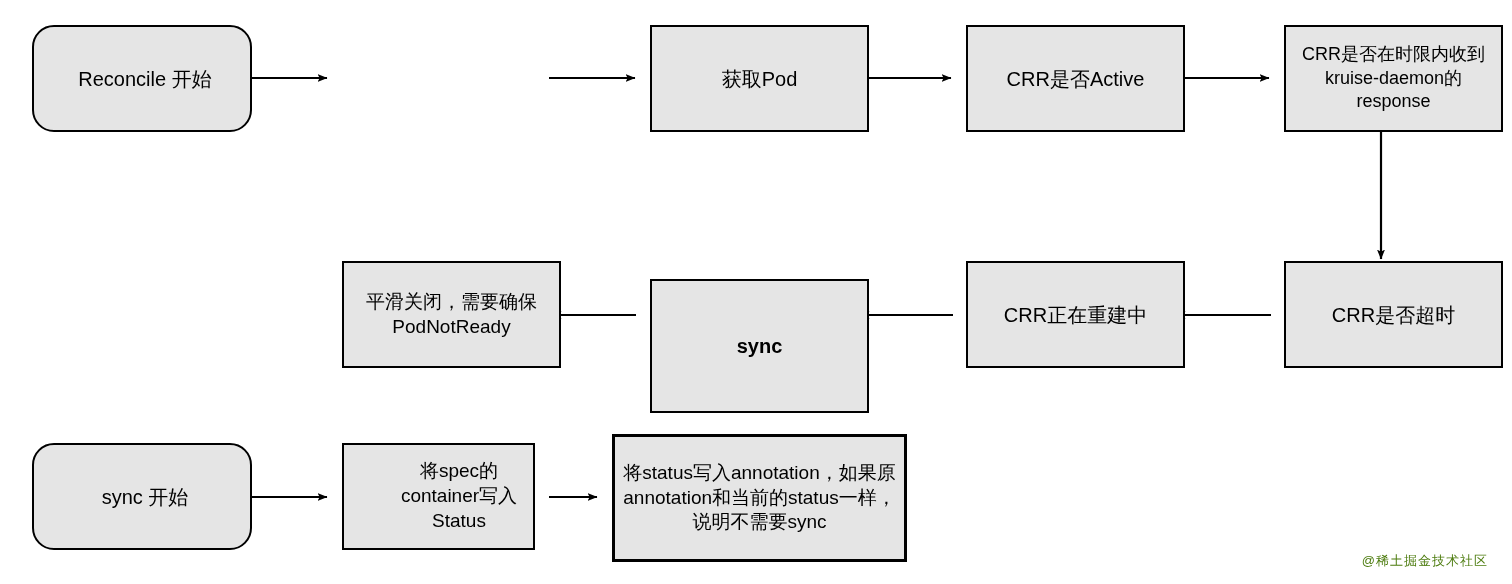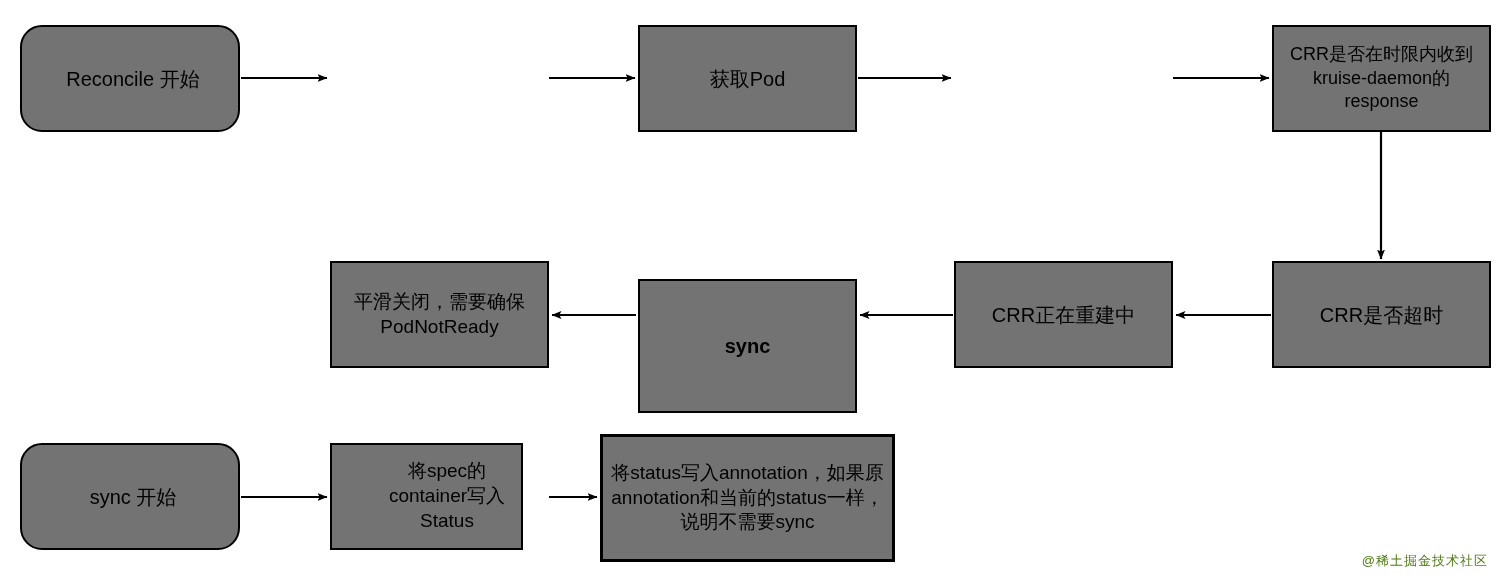--- a/index.html
+++ b/index.html
@@ -20,29 +20,30 @@
   #flow-svg {
     position: absolute;
     left: 0;
     top: 0;
     width: 1512px;
     height: 584px;
   }
   .node {
     position: absolute;
     box-sizing: border-box;
-    background: #737373;
+    background: #e5e5e5;
     border: 2px solid #000000;
     display: flex;
     align-items: center;
     justify-content: center;
     text-align: center;
     color: #000000;
     line-height: 1.3;
     padding: 4px 6px;
+    margin-left: 12px;
   }
   .node.terminal {
     border-radius: 22px;
     padding-left: 12px;
   }
   .node.emph {
     border-width: 3px;
   }
   .node-label {
     display: block;
@@ -90,20 +91,23 @@
 
   <div class="node terminal fs-20" style="left:20px; top:25px; width:220px; height:107px;">
     <span class="node-label">Reconcile 开始</span>
   </div>
 
 
   <div class="node fs-20" style="left:638px; top:25px; width:219px; height:107px;">
     <span class="node-label">获取Pod</span>
   </div>
 
+  <div class="node fs-20" style="left:954px; top:25px; width:219px; height:107px;">
+    <span class="node-label">CRR是否Active</span>
+  </div>
 
   <div class="node fs-18" style="left:1272px; top:25px; width:219px; height:107px;">
     <span class="node-label">CRR是否在时限内收到kruise-daemon的response</span>
   </div>
 
   <div class="node fs-19" style="left:330px; top:261px; width:219px; height:107px;">
     <span class="node-label">平滑关闭，需要确保PodNotReady</span>
   </div>
 
   <div class="node fs-20" style="left:638px; top:279px; width:219px; height:134px;font-weight:bold;">

